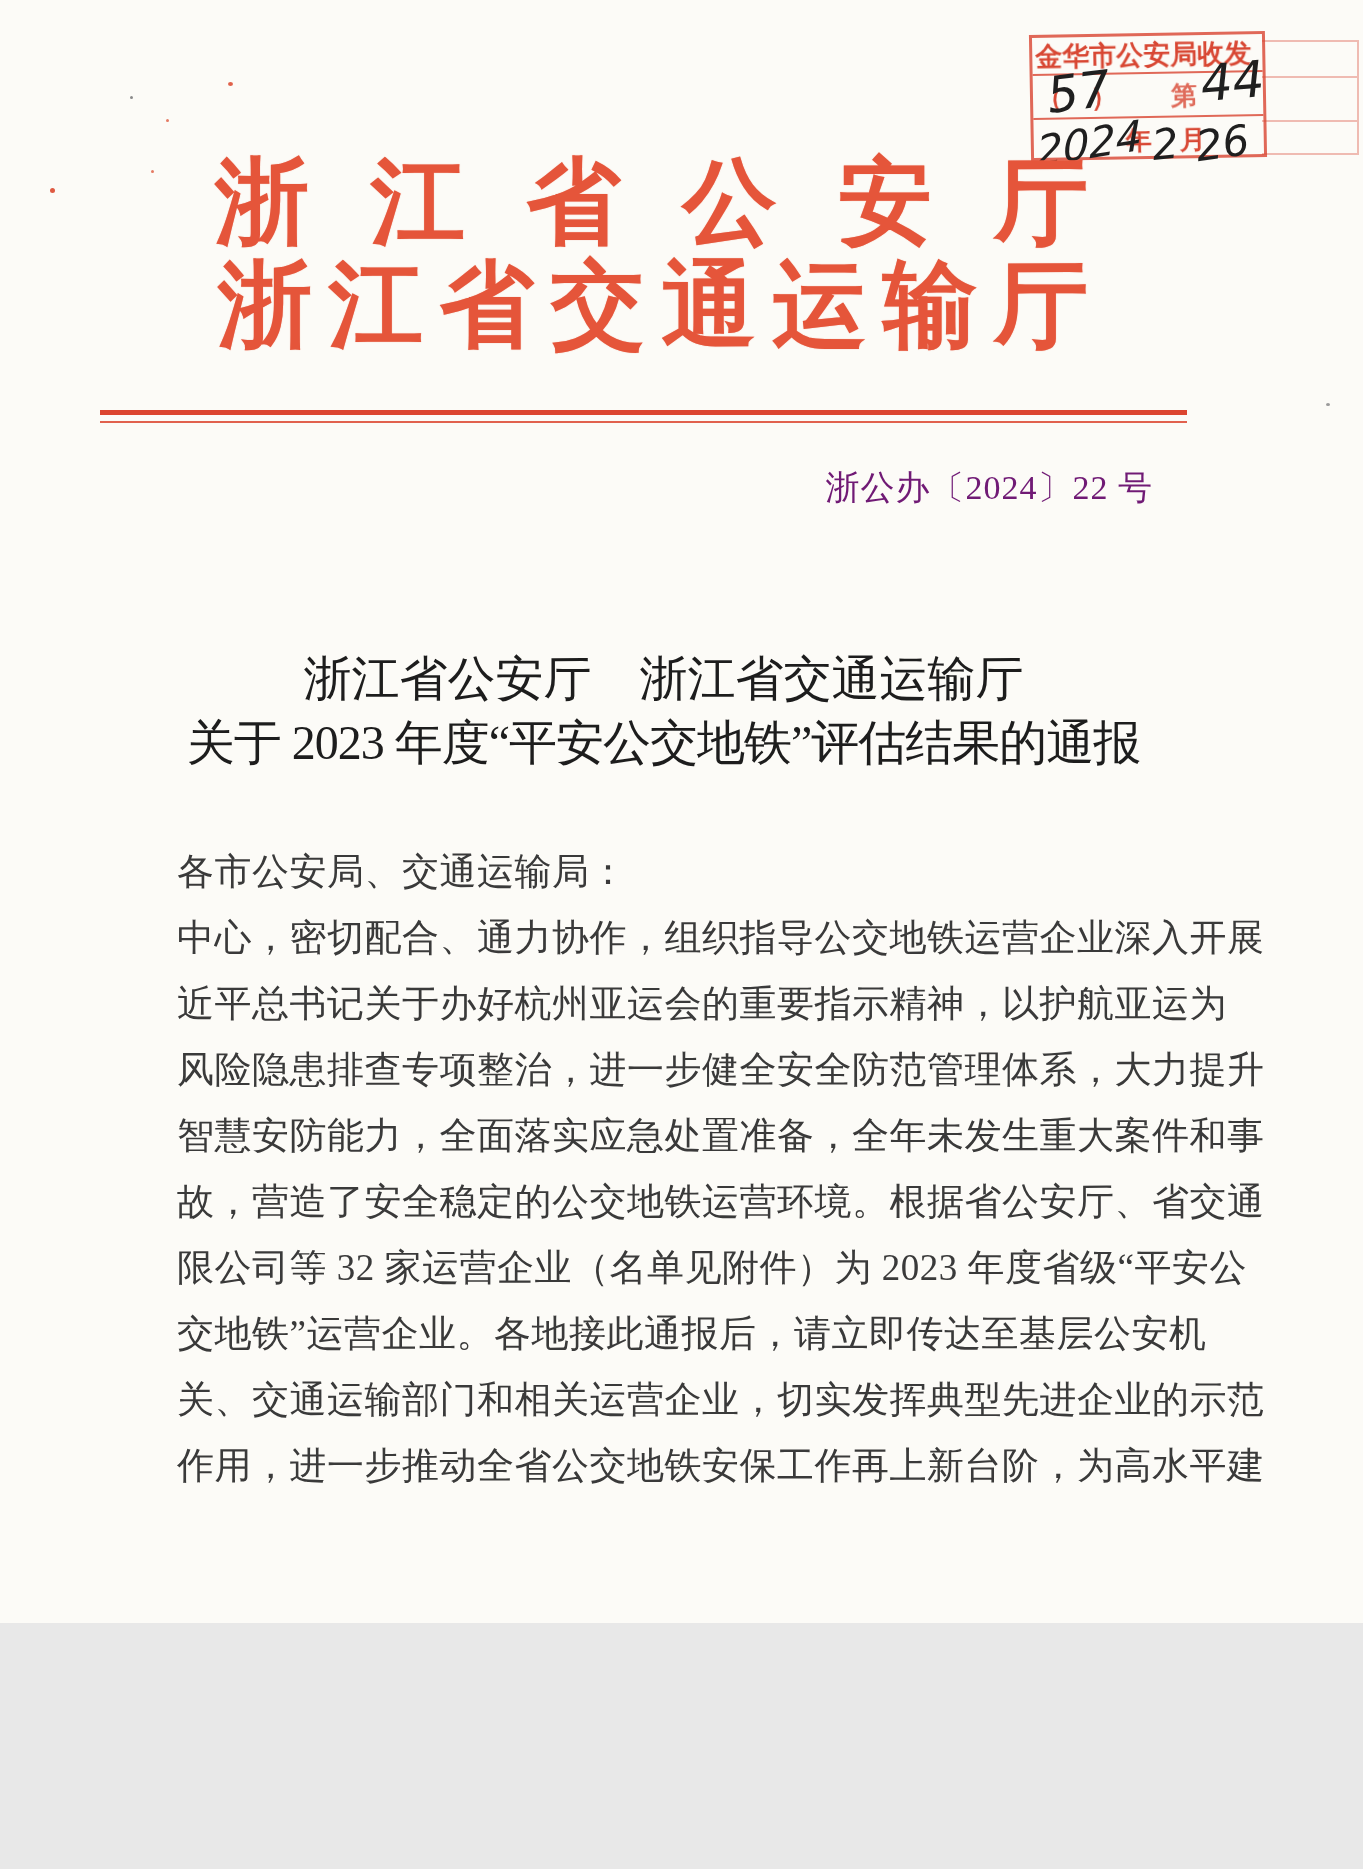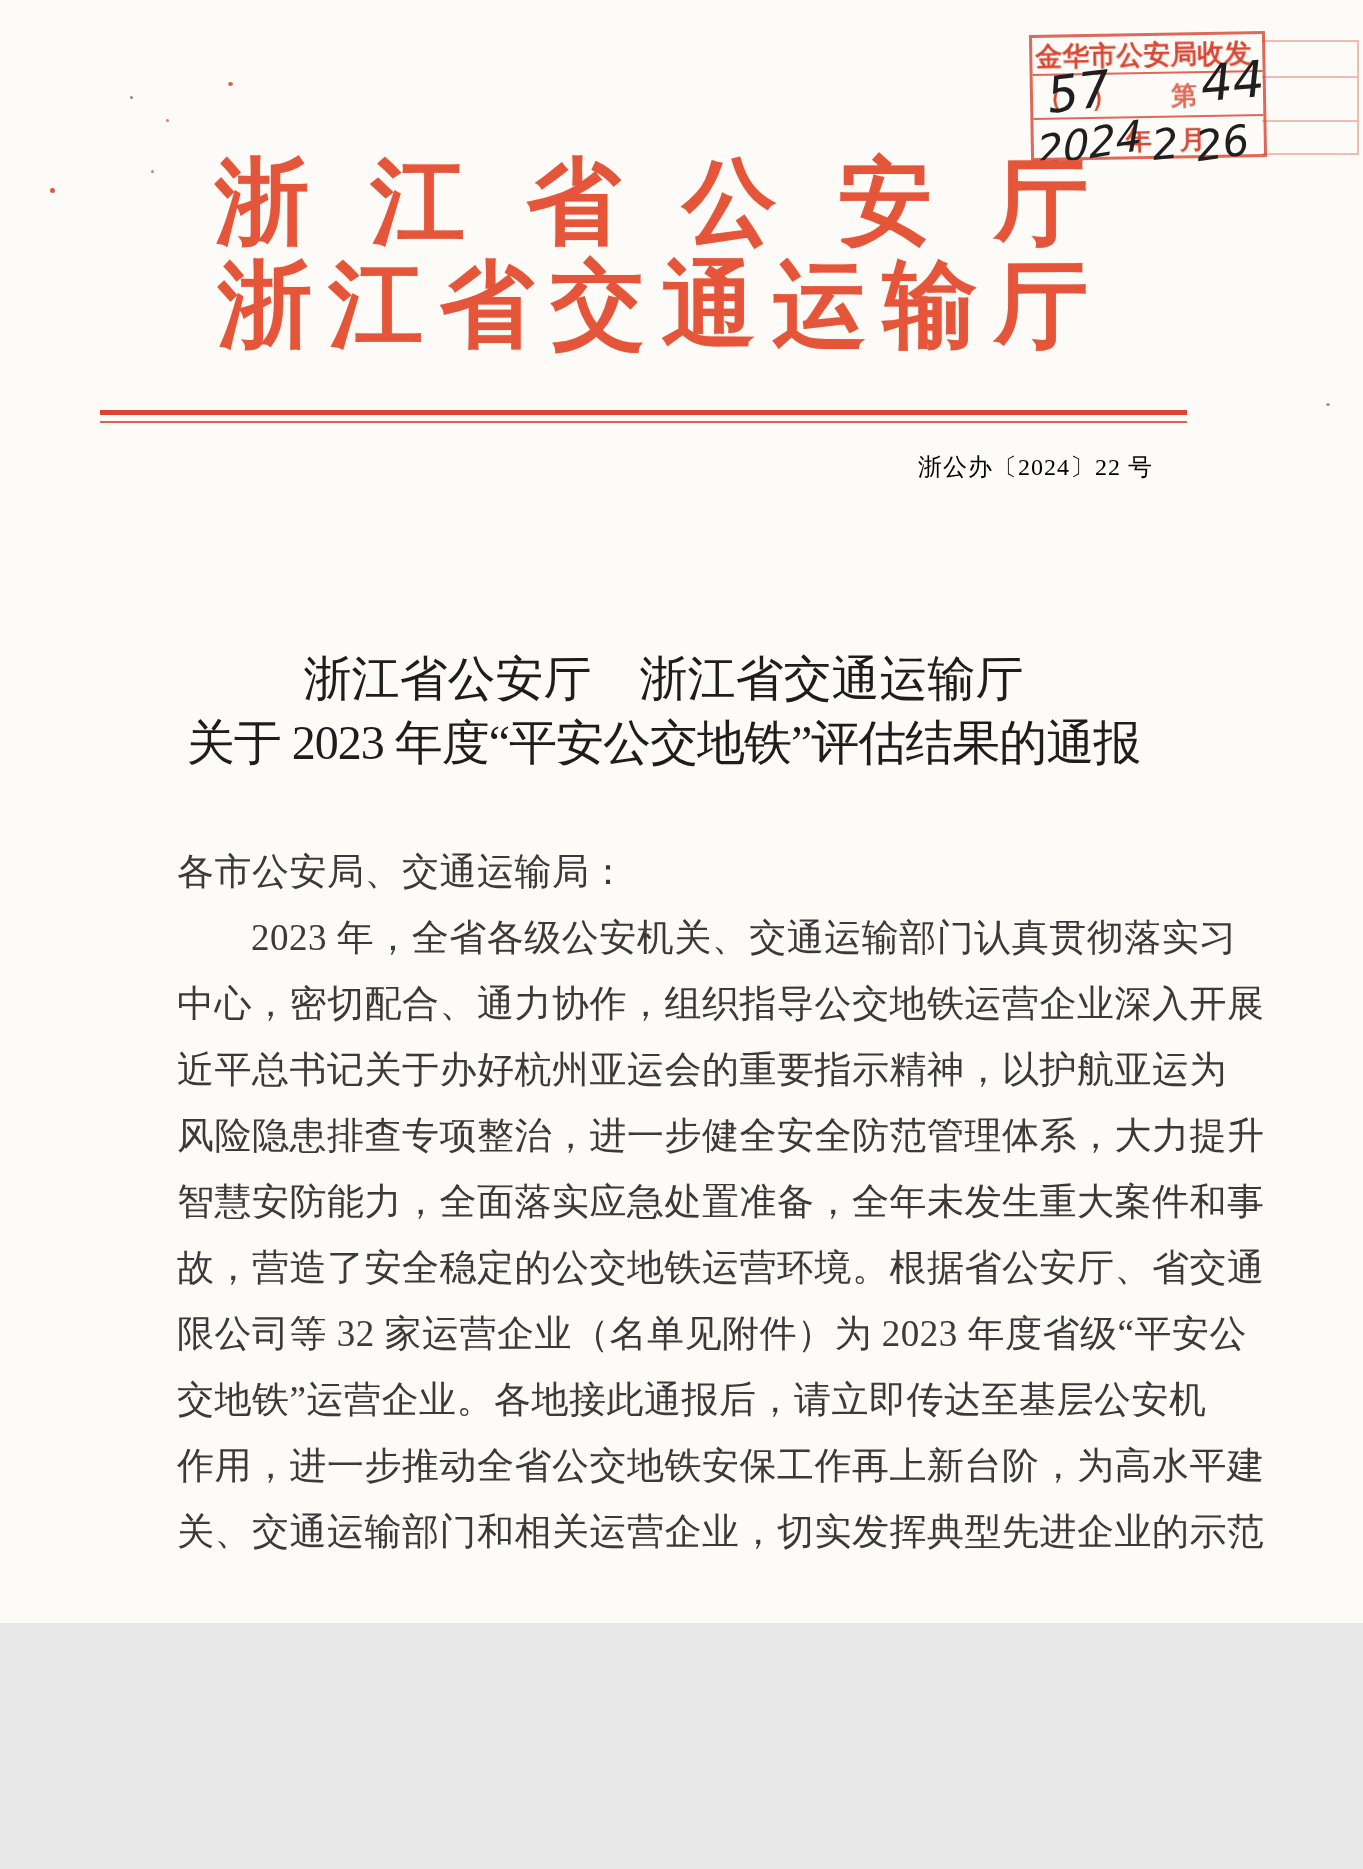--- a/index.html
+++ b/index.html
@@ -17,22 +17,22 @@
   .hdr1{left:215px; top:155px; width:873px;}
   .hdr2{left:218px; top:258px; width:870px;}
   
   .rule{position:absolute; background:#dc4530;}
   .rule-top-thick{left:100px; top:410px; width:1087px; height:5px;}
   .rule-top-thin {left:100px; top:421px; width:1087px; height:2px; opacity:.85;}
   .rule-bot-thin {left:130px; top:1705px; width:1075px; height:2px; opacity:.85;}
   .rule-bot-thick{left:130px; top:1712px; width:1075px; height:7px;}
   
   .docnum{
-    position:absolute; top:451px; right:210px;
-    font-size:24px; color:#000000; letter-spacing:1px; white-space:nowrap;
+    position:absolute; top:465px; right:210px;
+    font-size:34px; color:#701a75; letter-spacing:1px; white-space:nowrap;
   }
   
   .title{
     position:absolute; left:147px; width:1033px; text-align:center;
     color:#1d1d1d; font-weight:normal; white-space:nowrap; line-height:1.2;
   }
   .title1{top:650px; font-size:48px;}
   .title2{top:714px; font-size:48px; letter-spacing:-1px;}
   
   .body-block{
@@ -140,30 +140,29 @@
   <div class="rule rule-top-thick"></div>
   <div class="rule rule-top-thin"></div>
 
   <div class="docnum">浙公办〔2024〕22 号</div>
 
   <div class="title title1">浙江省公安厅　浙江省交通运输厅</div>
   <div class="title title2">关于 2023 年度“平安公交地铁”评估结果的通报</div>
 
   <div class="body-block">
     <div class="body-line salutation">各市公安局、交通运输局：</div>
-    <div class="body-line indent">2023 年，全省各级公安机关、交通运输部门认真贯彻落实习</div>
     <div class="body-line">中心，密切配合、通力协作，组织指导公交地铁运营企业深入开展</div>
     <div class="body-line">近平总书记关于办好杭州亚运会的重要指示精神，以护航亚运为</div>
     <div class="body-line">风险隐患排查专项整治，进一步健全安全防范管理体系，大力提升</div>
     <div class="body-line">智慧安防能力，全面落实应急处置准备，全年未发生重大案件和事</div>
     <div class="body-line">故，营造了安全稳定的公交地铁运营环境。根据省公安厅、省交通</div>
     <div class="body-line">限公司等 32 家运营企业（名单见附件）为 2023 年度省级“平安公</div>
     <div class="body-line">交地铁”运营企业。各地接此通报后，请立即传达至基层公安机</div>
+    <div class="body-line">关、交通运输部门和相关运营企业，切实发挥典型先进企业的示范</div>
     <div class="body-line">作用，进一步推动全省公交地铁安保工作再上新台阶，为高水平建</div>
-    <div class="body-line">关、交通运输部门和相关运营企业，切实发挥典型先进企业的示范</div>
   </div>
 
   <div class="rule rule-bot-thin"></div>
   <div class="rule rule-bot-thick"></div>
 
   <div class="speck" style="left:228px;top:82px;width:5px;height:4px;background:#e0614a;"></div>
   <div class="speck" style="left:166px;top:119px;width:3px;height:3px;background:#e57a63;"></div>
   <div class="speck" style="left:151px;top:170px;width:3px;height:3px;background:#e57a63;"></div>
   <div class="speck" style="left:50px;top:188px;width:5px;height:5px;background:#df5a42;"></div>
   <div class="speck" style="left:130px;top:96px;width:3px;height:3px;background:#8a8a8a;"></div>

